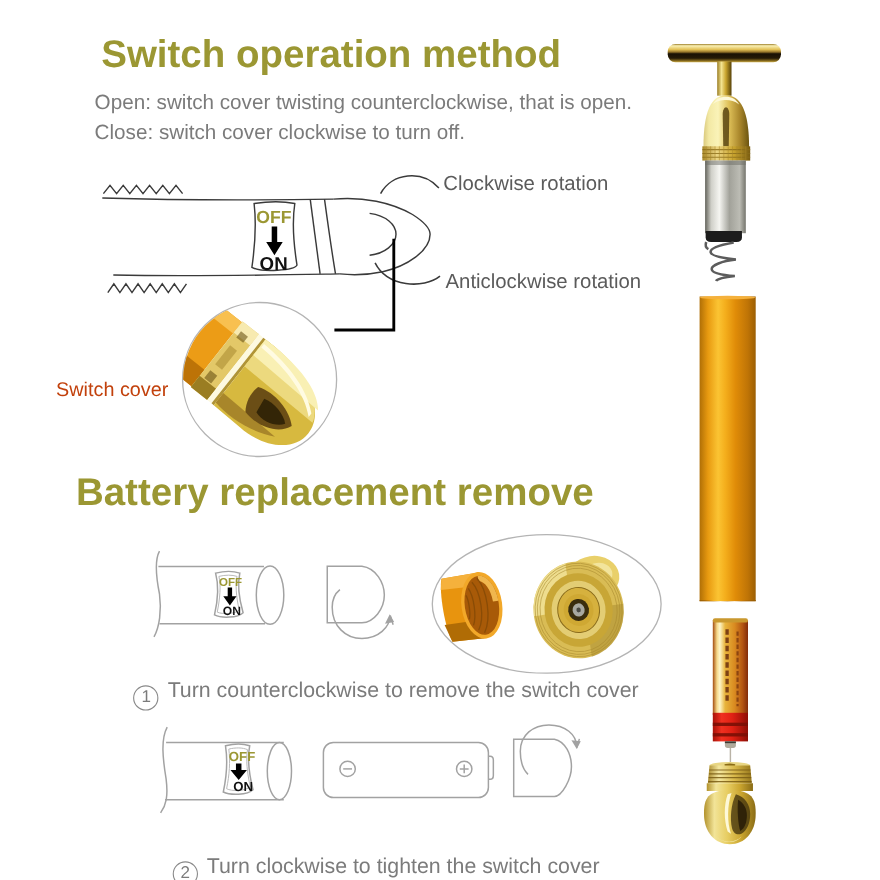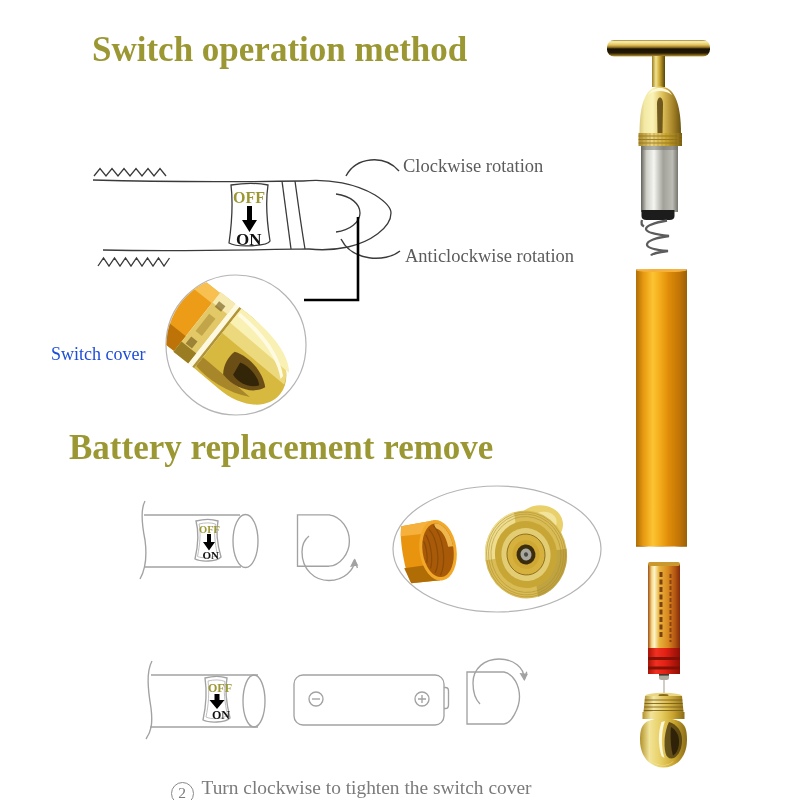--- a/index.html
+++ b/index.html
@@ -1,25 +1,29 @@
 <!DOCTYPE html>
 <html><head>
 <meta charset="utf-8">
 <style>
   html,body{margin:0;padding:0;background:#fff;}
   #page{position:relative;width:712px;height:800px;background:#fff;overflow:hidden;
-        font-family:Liberation Serif, serif;-webkit-font-smoothing:antialiased;}
+        font-family:Liberation Sans, sans-serif;-webkit-font-smoothing:antialiased;}
   .abs{position:absolute;}
   h1{margin:0;font-size:35px;font-weight:bold;color:#9b9733;letter-spacing:0px;}
 </style>
 </head>
 <body>
 <div id="page">
 
   <h1 class="abs" style="left:92px;top:29.9px;">Switch operation method</h1>
+  <div class="abs" style="left:86px;top:79px;font-size:18.8px;color:#7b7b7b;line-height:27.3px;">
+    Open: switch cover twisting counterclockwise, that is open.<br>
+    Close: switch cover clockwise to turn off.
+  </div>
   <h1 class="abs" style="left:69px;top:428px;">Battery replacement remove</h1>
 
   <svg class="abs" style="left:0;top:140px;" width="600" height="180" viewBox="0 0 600 180">
     <g fill="none" stroke="#3a3a3a" stroke-width="1.3">
 
       <path d="M94,36 l6,-7.5 6,7.5 6,-7.5 6,7.5 6,-7.5 6,7.5 6,-7.5 6,7.5 6,-7.5 6,7.5 6,-7.5 6,7.5"></path>
 
       <path d="M98,126 l5.5,-8 5.5,8 5.5,-8 5.5,8 5.5,-8 5.5,8 5.5,-8 5.5,8 5.5,-8 5.5,8 5.5,-8 5.5,8 5.5,-8"></path>
 
       <path d="M93,40 C160,42 240,42 303,41"></path>
@@ -43,21 +47,21 @@
     <g>
       <path d="M231,45 C244,43 258,43 268,45 C266,58 266,76 270,101 C268,106 238,108 229,103 C232,82 233,62 231,45 Z" fill="#fff" stroke="#3a3a3a" stroke-width="1.3"></path>
       <text x="233" y="63" font-size="16" font-weight="bold" fill="#9b9733">OFF</text>
       <path d="M247,66 l5,0 0,14 5,0 -7.5,12 -7.5,-12 5,0 z" fill="#000"></path>
       <text x="236" y="105" font-size="17" font-weight="bold" fill="#111">ON</text>
     </g>
     <text x="403" y="32.4" font-size="18.5" fill="#5b5b5b">Clockwise rotation</text>
     <text x="405" y="121.8" font-size="18.5" fill="#5b5b5b">Anticlockwise rotation</text>
   </svg>
 
-  <div class="abs" style="left:51px;top:344px;font-size:18px;color:#1d4ed8;">Switch cover</div>
+  <div class="abs" style="left:51px;top:344px;font-size:18px;color:#c2410c;">Switch cover</div>
 
   <svg class="abs" style="left:160px;top:269px;" width="160" height="160" viewBox="0 0 160 160">
     <defs>
       <clipPath id="cclip">
           <circle cx="76" cy="76" r="69.4"></circle>
         </clipPath>
     </defs>
     <circle cx="76" cy="76" r="70" fill="#fff" stroke="#b4b4b4" stroke-width="1.2"></circle>
     <g clip-path="url(#cclip)">
       <g transform="translate(37,53) rotate(38.3)">
@@ -141,20 +145,21 @@
       <ellipse cx="0" cy="0" rx="9.5" ry="10" fill="#3a2d0e"></ellipse>
       <ellipse cx="0" cy="0" rx="5.5" ry="6" fill="#a8a8a0"></ellipse>
       <ellipse cx="0" cy="0" rx="2" ry="2.2" fill="#4a4a44"></ellipse>
       <g fill="none" stroke="#a8892e" stroke-width="0.8" opacity="0.6">
         <ellipse cx="0" cy="0" rx="35" ry="38"></ellipse>
         <ellipse cx="0" cy="0" rx="37.5" ry="40.5"></ellipse>
         <ellipse cx="0" cy="0" rx="39.5" ry="42.5"></ellipse>
       </g>
     </g>
   </svg>
+  <div class="abs" style="left:0;top:616.5px;width:702px;text-align:center;font-size:19.4px;color:#7b7b7b;"><span style="display:inline-block;box-sizing:border-box;width:23px;height:23px;border:1.5px solid #898989;border-radius:50%;font-size:15.5px;line-height:20px;text-align:center;vertical-align:-4.5px;margin-right:8px;">1</span>Turn counterclockwise to remove the switch cover</div>
 
   <svg class="abs" style="left:100px;top:650px;" width="520" height="110" viewBox="0 0 520 110">
     <g fill="none" stroke="#a2a2a2" stroke-width="1.35">
 
       <path d="M52,11 C46,22 48,40 51,58 C53,74 51,82 46,89"></path>
       <path d="M51,25 L158,25"></path>
       <path d="M50,77 L158,77"></path>
       <ellipse cx="154" cy="51" rx="11" ry="26"></ellipse>
 
       <path d="M105,28 C113,26 121,26 127,28 C125,38 126,52 130,68 C125,73 109,73 103,70 C106,56 107,41 105,28 Z"></path>

